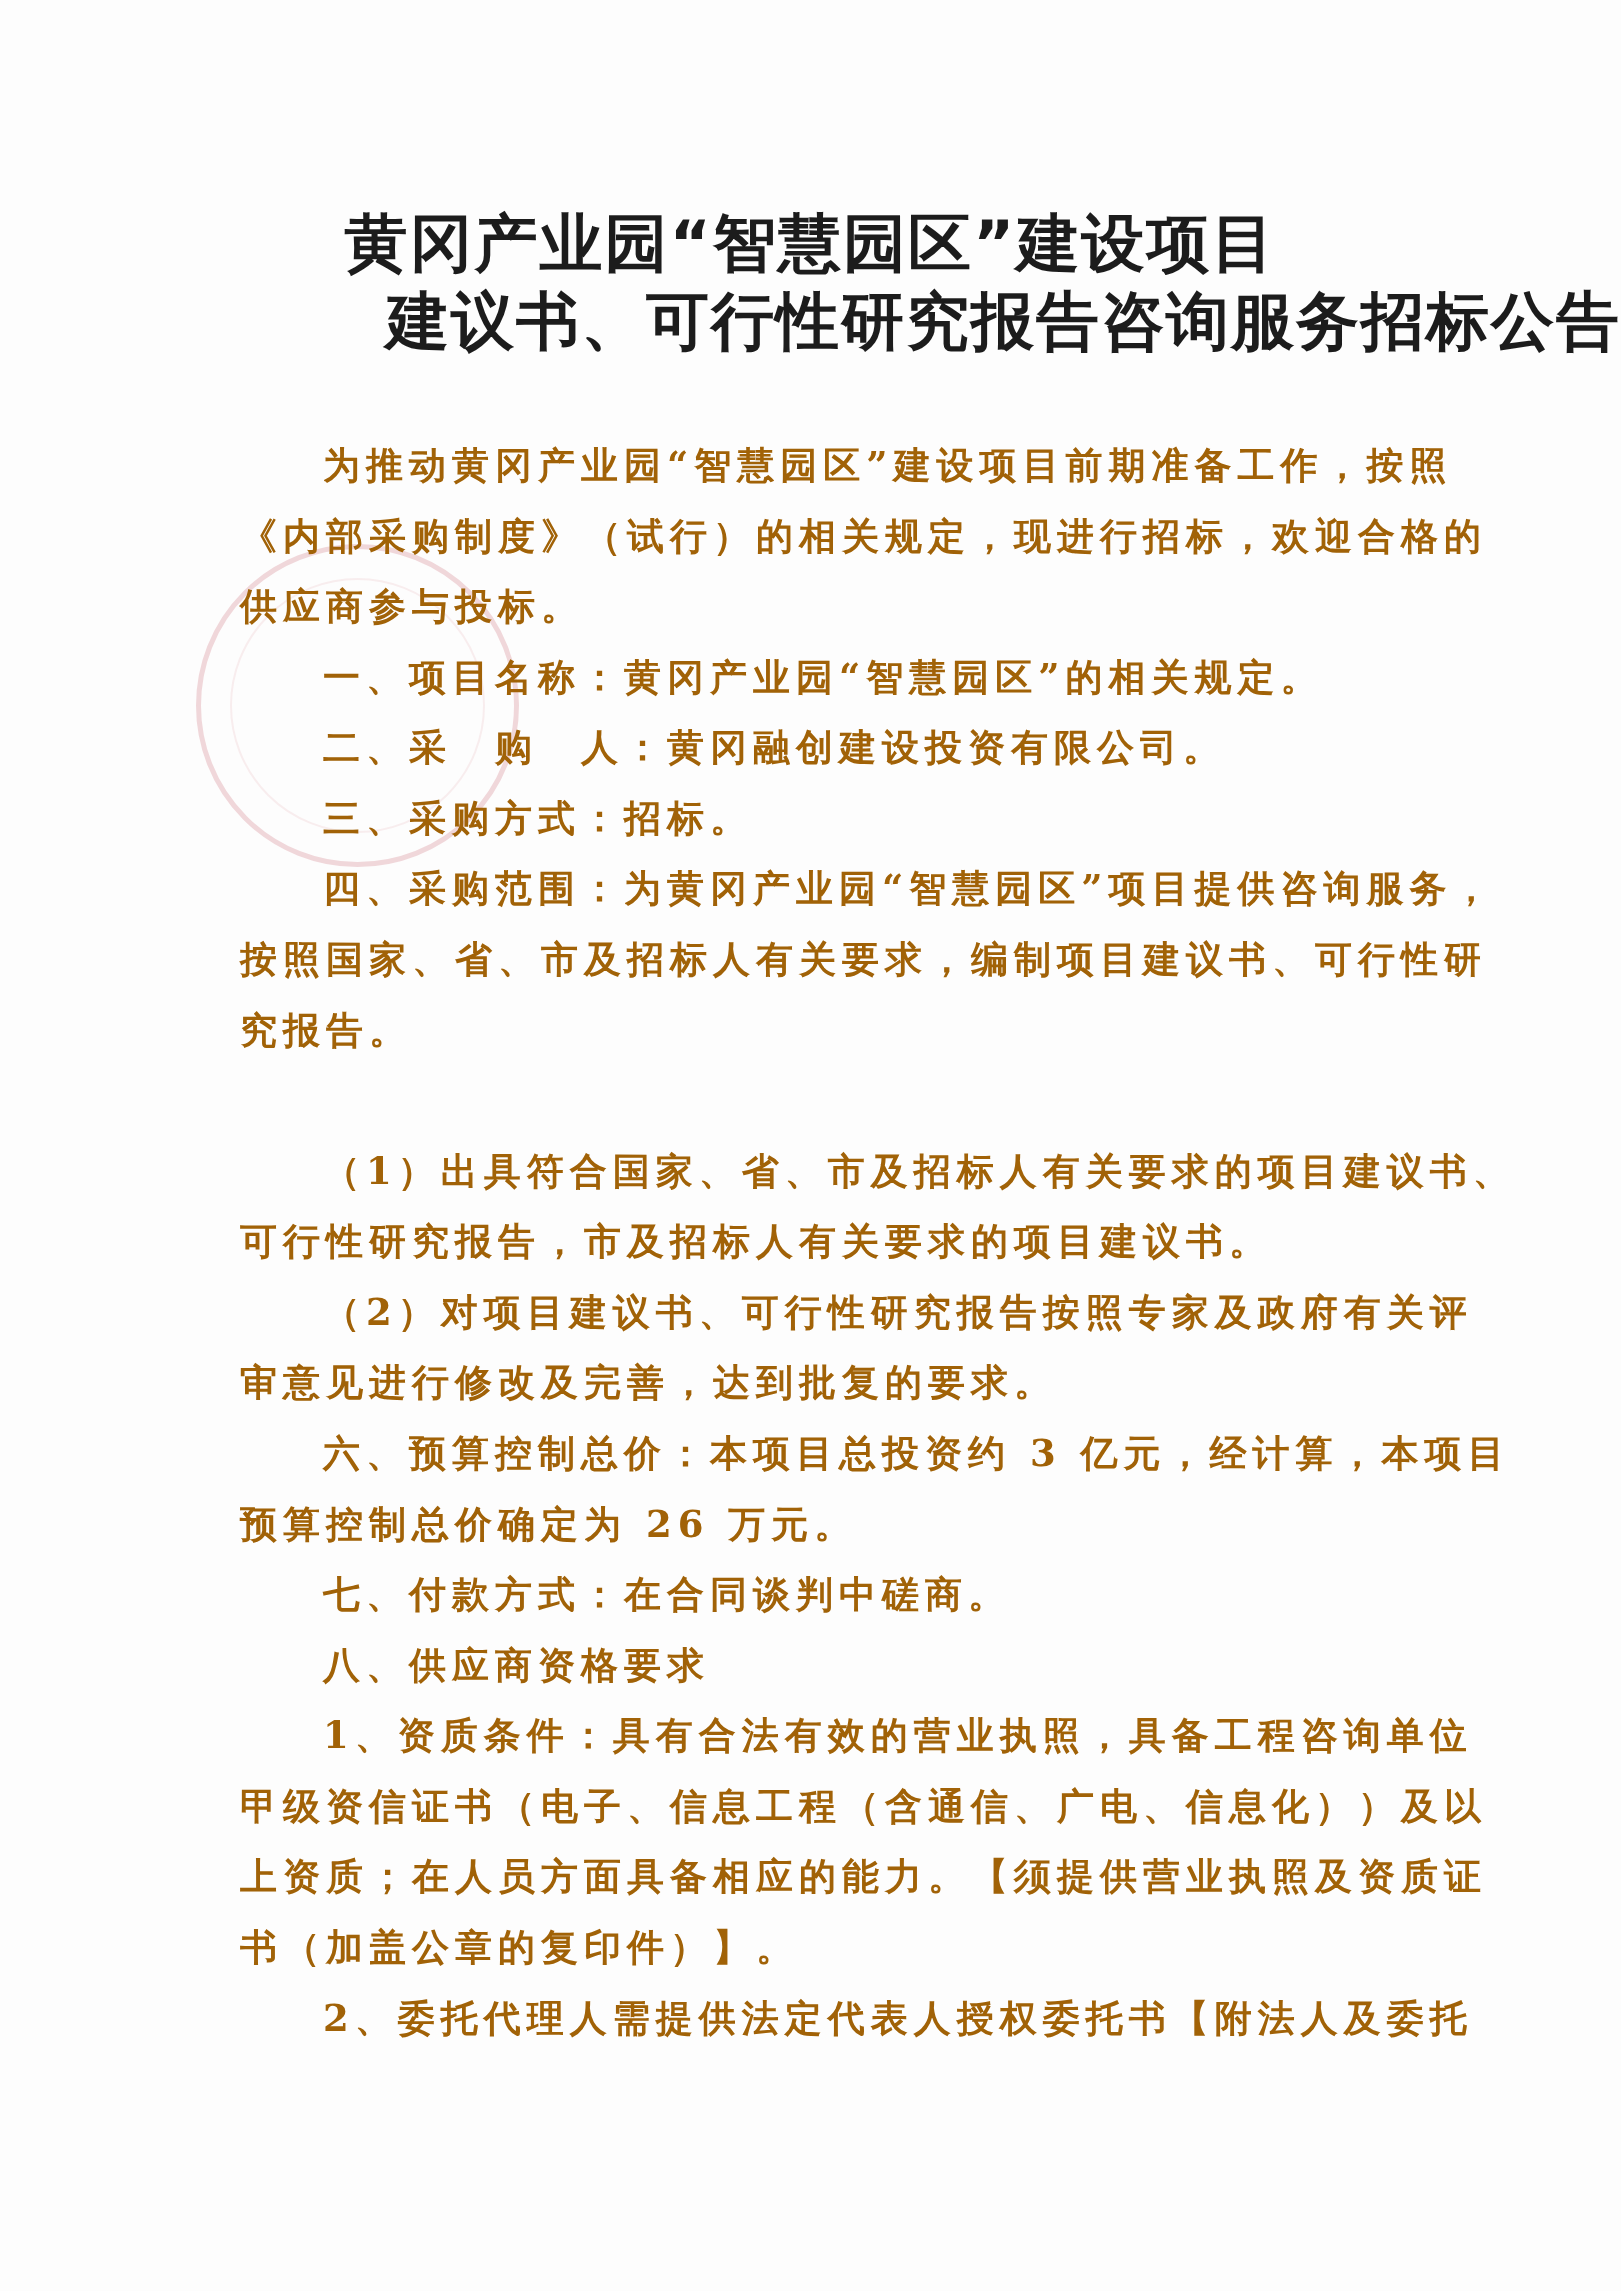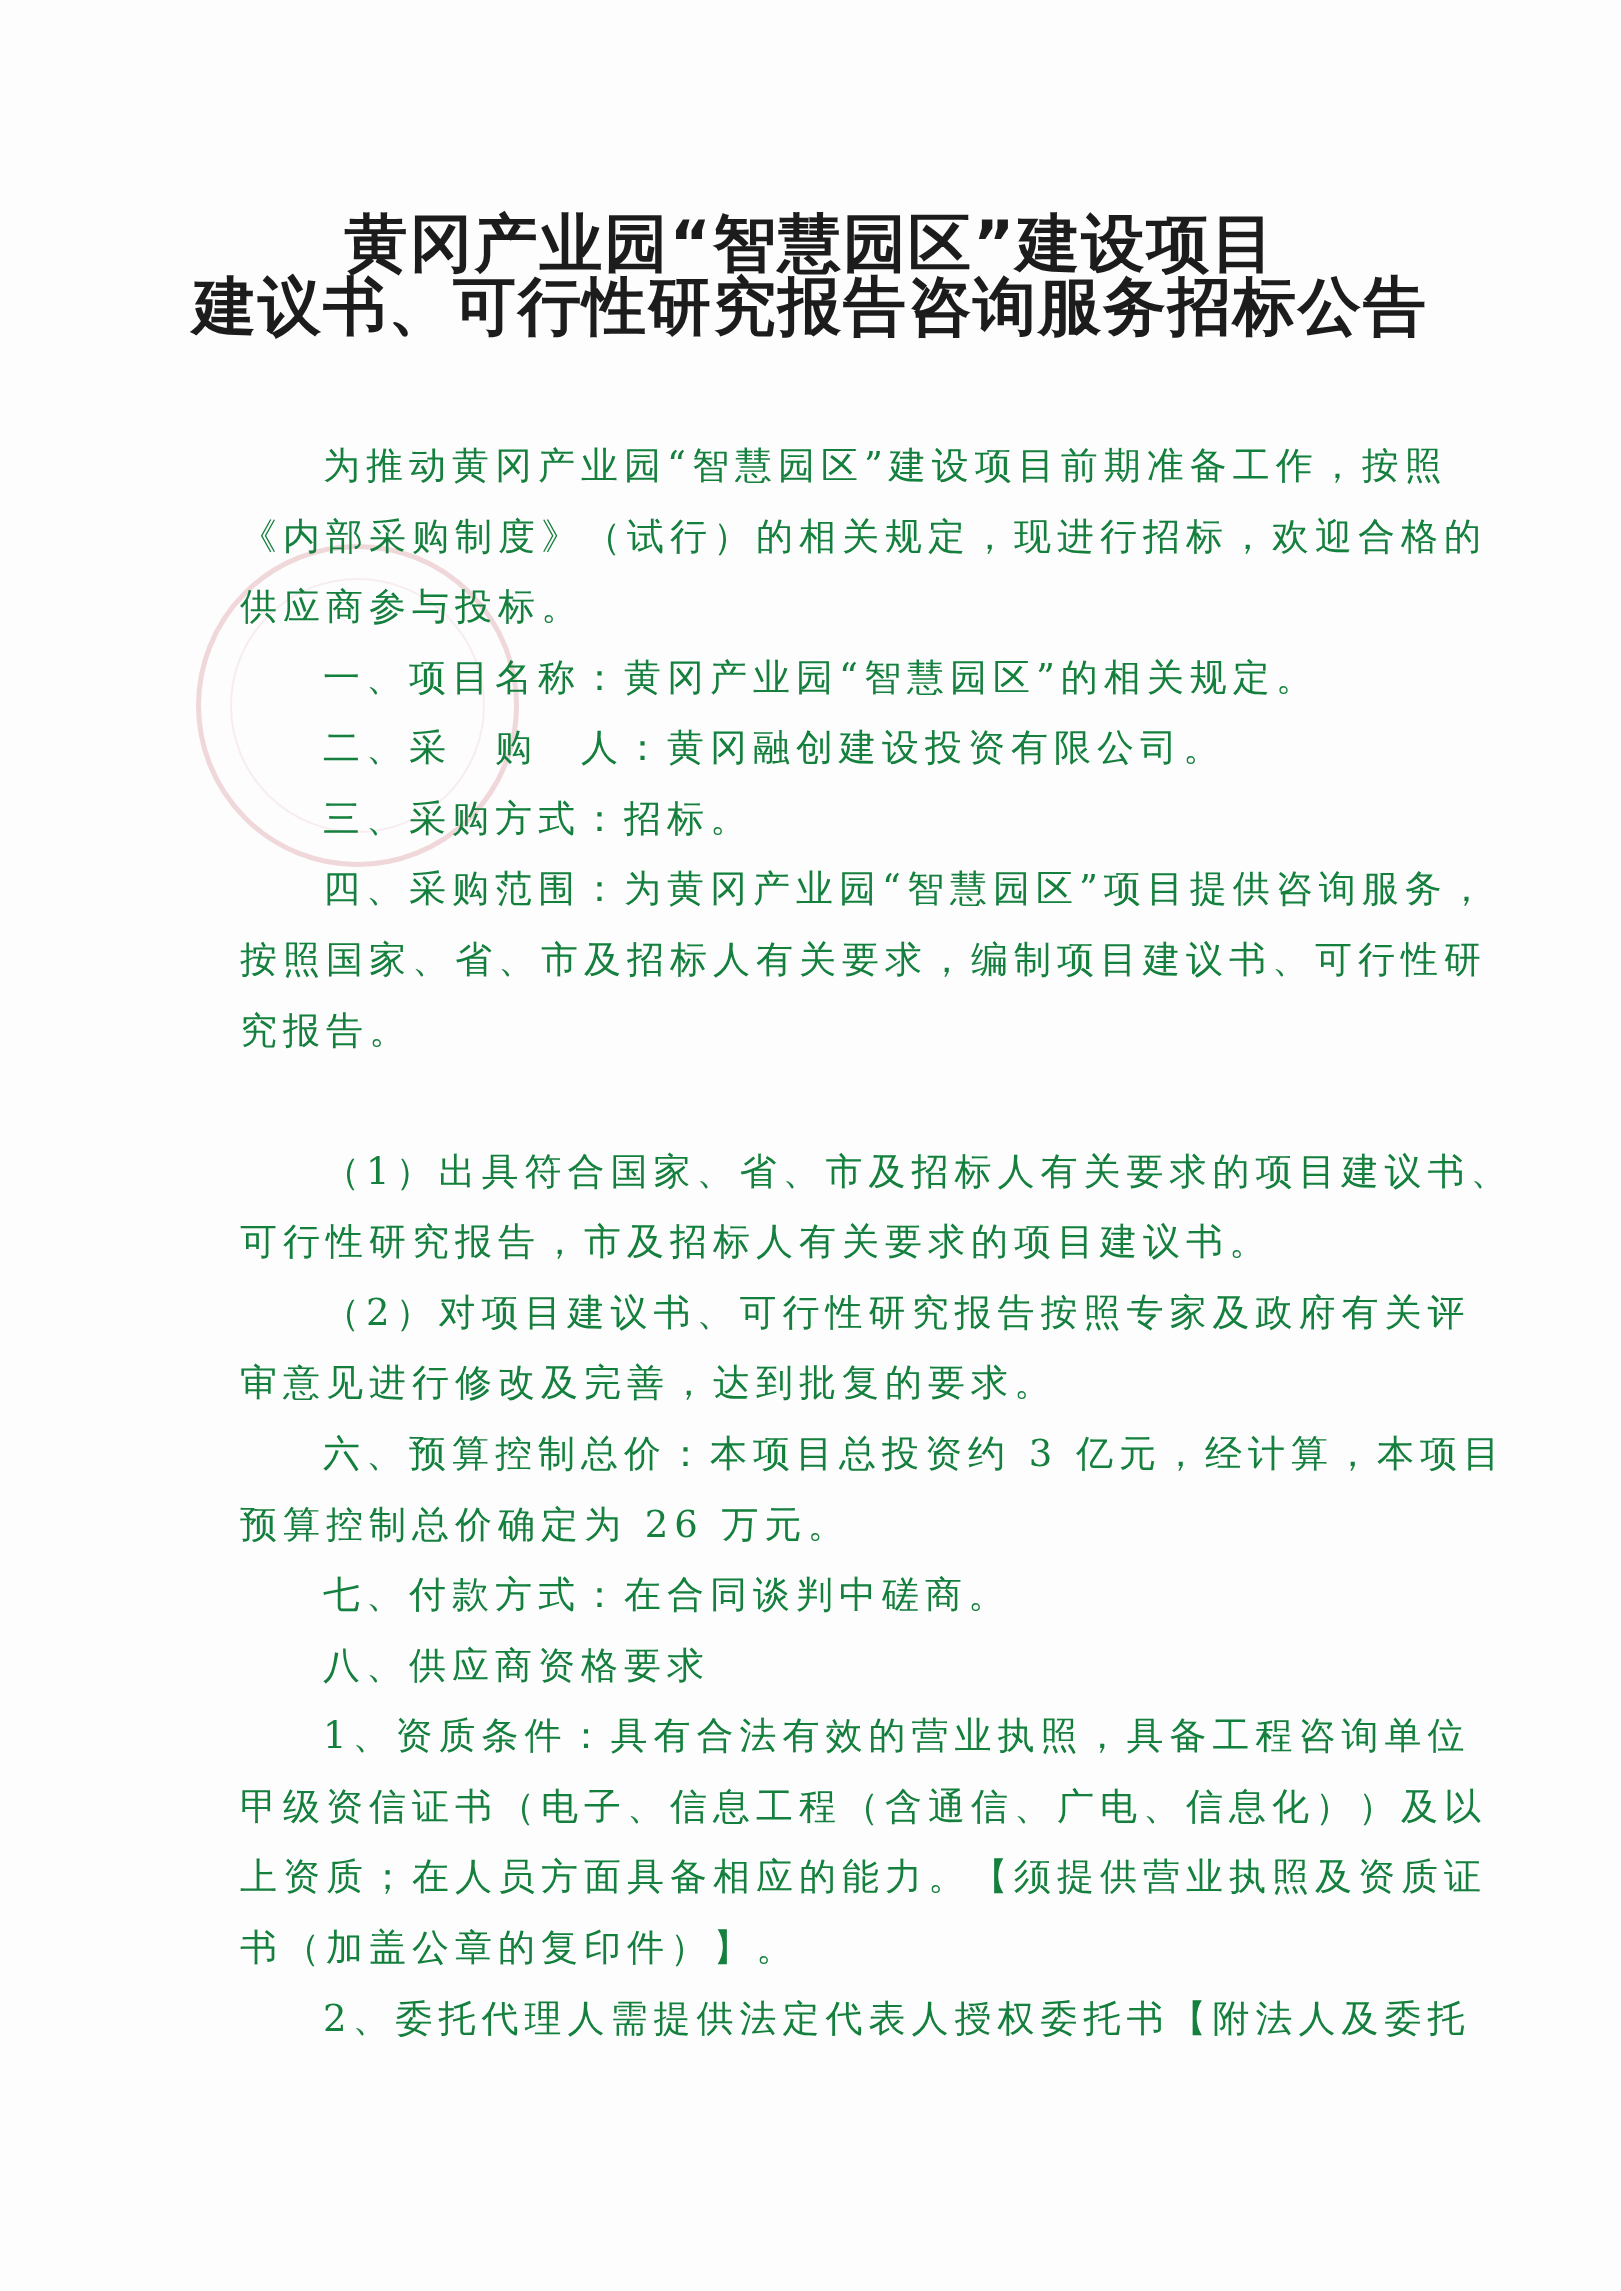--- a/index.html
+++ b/index.html
@@ -10,24 +10,24 @@
     font-family: "DejaVu Serif", "Liberation Serif", serif;
     color: #222;
   }
   .page { position: absolute; left: 0; top: 0; width: 1429px; height: 2292px; }
   .title {
     position: absolute; left: 0; width: 1621px; text-align: center;
     font-family: "DejaVu Sans", "Liberation Sans", sans-serif;
     font-weight: bold; font-size: 63px; letter-spacing: 2px; color: #1c1c1c;
   }
   .t1 { top: 201px; }
-  .t2 { top: 264px; }
+  .t2 { top: 279px; text-align: right; }
   .line {
     position: absolute; left: 240px; width: 1186px;
-    font-size: 37px; letter-spacing: 6px; white-space: nowrap; color: #15803d;
+    font-size: 37px; letter-spacing: 6px; white-space: nowrap; color: #a16207; font-weight: bold;
   }
   .ind { left: 323px; width: 1103px; }
   .stamp {
     position: absolute; left: 196px; top: 544px; width: 323px; height: 323px;
     border-radius: 50%; border: 5.9px solid rgba(210,120,130,0.28);
     box-sizing: border-box;
   }
   .stamp-inner {
     position: absolute; left: 230px; top: 578px; width: 255px; height: 255px;
     border-radius: 50%; border: 2px solid rgba(210,120,130,0.12);

